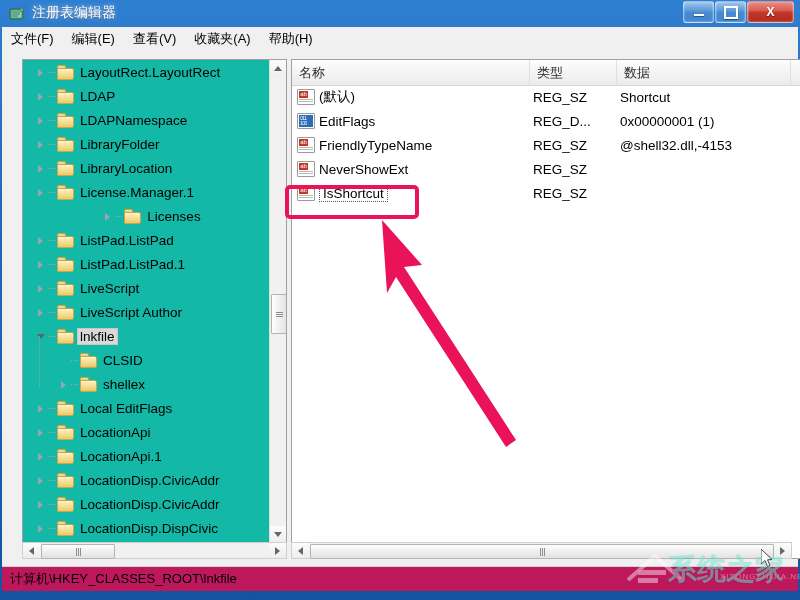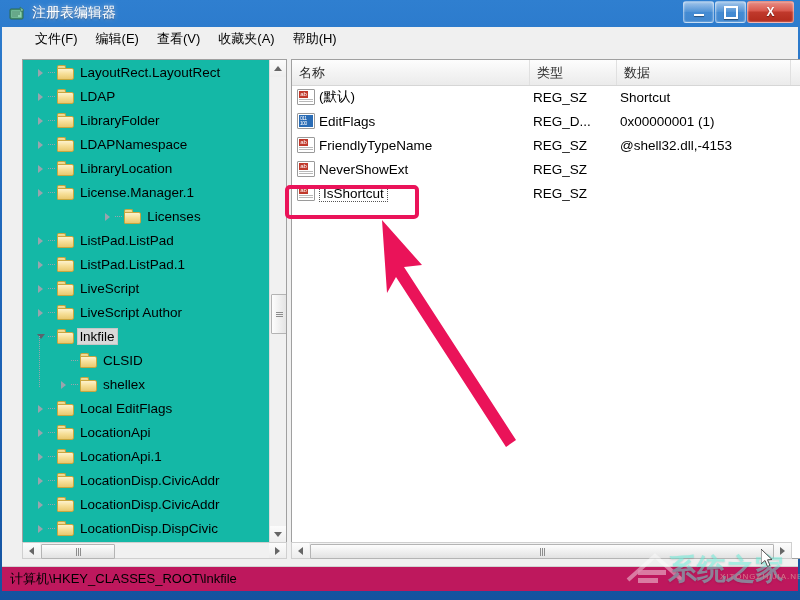--- a/index.html
+++ b/index.html
@@ -51,21 +51,21 @@
   .max-box{width:10px;height:9px;border:2px solid #fff;box-shadow:0 1px 1px rgba(0,0,0,.4);}
 
   
   .client{
     position:absolute;left:2px;top:27px;width:796px;height:564px;
     background:#f0f0f0;
   }
   .menubar{
     position:absolute;left:0;top:0;width:796px;height:24px;
     background:#f0f0f0;
-    display:flex;align-items:center;padding-left:24px;box-sizing:border-box;
+    display:flex;align-items:center;padding-left:0;box-sizing:border-box;
   }
   .menu-item{
     font-size:13px;color:#000;padding:3px 9px;white-space:nowrap;
   }
 
   .panes{
     position:absolute;left:0;top:24px;width:796px;height:515px;
     background:#f0f0f0;
   }
 
@@ -310,32 +310,32 @@
               </div>
               <div class="tree-row" style="padding-left: 10px;">
                 <span class="twisty">
                   <span class="arr"></span>
                 </span>
                 <span class="dotline"></span>
                 <span class="folder">
                   <span class="ftab"></span>
                   <span class="fbody"></span>
                 </span>
+                <span class="tree-label">LDAPNamespace</span>
+              </div>
+              <div class="tree-row" style="padding-left: 10px;">
+                <span class="twisty">
+                  <span class="arr"></span>
+                </span>
+                <span class="dotline"></span>
+                <span class="folder">
+                  <span class="ftab"></span>
+                  <span class="fbody"></span>
+                </span>
                 <span class="tree-label">LibraryFolder</span>
-              </div>
-              <div class="tree-row" style="padding-left: 10px;">
-                <span class="twisty">
-                  <span class="arr"></span>
-                </span>
-                <span class="dotline"></span>
-                <span class="folder">
-                  <span class="ftab"></span>
-                  <span class="fbody"></span>
-                </span>
-                <span class="tree-label">LDAPNamespace</span>
               </div>
               <div class="tree-row" style="padding-left: 10px;">
                 <span class="twisty">
                   <span class="arr"></span>
                 </span>
                 <span class="dotline"></span>
                 <span class="folder">
                   <span class="ftab"></span>
                   <span class="fbody"></span>
                 </span>

